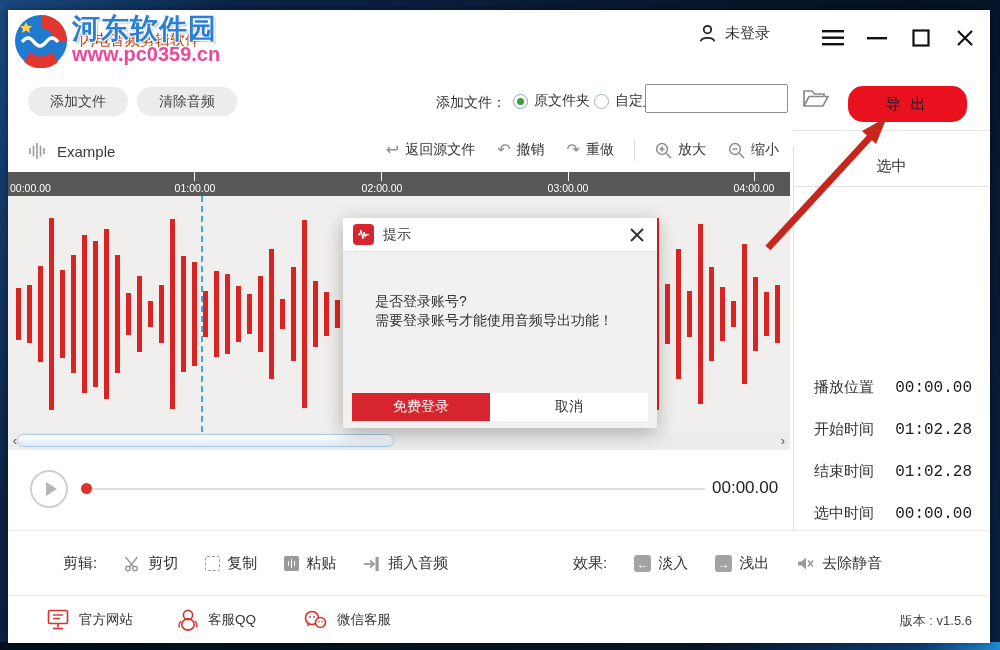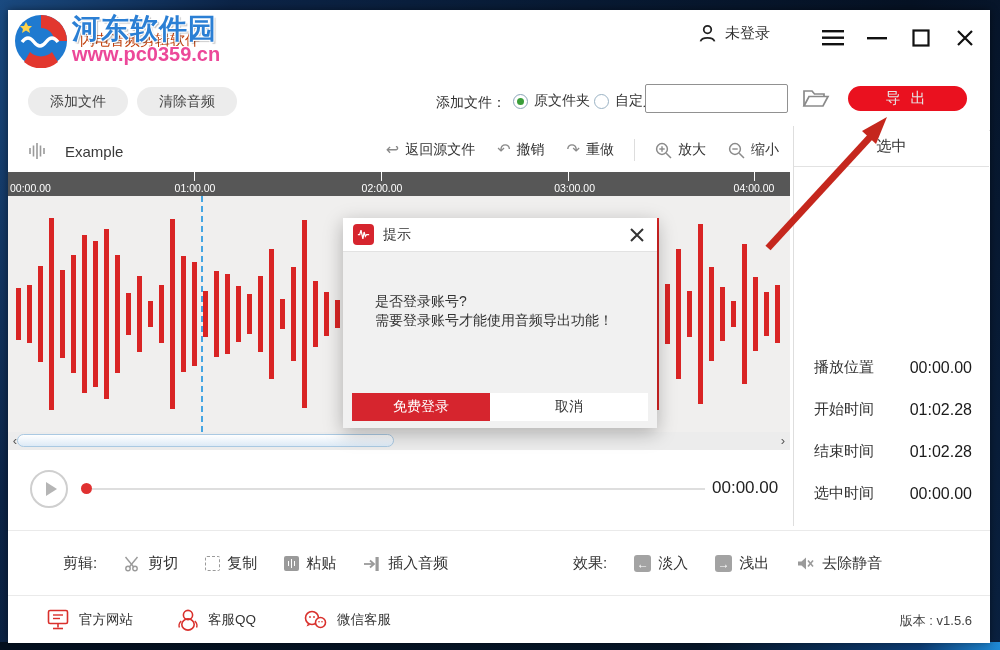--- a/index.html
+++ b/index.html
@@ -38,57 +38,57 @@
   .btn-clear{left:129px;}
   .outdir-label{position:absolute;left:428px;top:26px;font-size:14px;color:#333;}
   .radio-group{position:absolute;left:505px;top:24px;display:flex;align-items:center;gap:4px;}
   .radio-item{display:flex;align-items:center;gap:6px;cursor:pointer;font-size:14px;color:#333;}
   .radio{width:15px;height:15px;border-radius:50%;border:1px solid #9ab2c4;background:#fff;position:relative;box-sizing:border-box;}
   .radio.checked{border-color:#8aa5b8;}
   .radio.checked::after{content:"";position:absolute;left:3px;top:3px;width:7px;height:7px;border-radius:50%;background:#3a9e3a;}
   .path-input{position:absolute;left:637px;top:16px;width:143px;height:29px;border:1px solid #919191;border-radius:2px;
     font-size:13px;padding:0 6px;box-sizing:border-box;font-family:inherit;}
   .folder-btn{position:absolute;left:794px;top:18px;width:28px;height:26px;background:none;border:none;cursor:pointer;padding:0;}
-  .export-btn{position:absolute;left:840px;top:18px;width:119px;height:25px;border:none;border-radius:15px;
-    background:var(--accent-red,#ea111f);color:#e5e5e5;font-size:15px;letter-spacing:10px;padding-left:12px;cursor:pointer;font-family:inherit;}
+  .export-btn{position:absolute;left:840px;top:18px;width:119px;height:36px;border:none;border-radius:15px;
+    background:var(--accent-red,#ea111f);color:#0f172a;font-size:15px;letter-spacing:10px;padding-left:12px;cursor:pointer;font-family:inherit;}
   
   .main{position:absolute;left:0;top:120px;width:785px;height:400px;background:#fff;}
   .tl-header{position:absolute;left:0;top:0;width:100%;height:42px;background:#fff;}
-  .file-label{position:absolute;left:20px;top:12px;display:flex;align-items:center;gap:20px;font-size:15px;color:#3a3a3a;}
+  .file-label{position:absolute;left:20px;top:12px;display:flex;align-items:center;gap:12px;font-size:15px;color:#3a3a3a;}
   .tl-controls{position:absolute;right:8px;top:9px;display:flex;align-items:center;gap:10px;}
   .tl-btn{display:flex;align-items:center;gap:6px;font-size:14px;color:#333;background:none;border:none;cursor:pointer;font-family:inherit;padding:2px 6px;}
   .icon-glyph{font-size:16px;color:#8a8a8a;line-height:1;}
   .tl-divider{width:1px;height:22px;background:#ddd;margin:0 4px;}
   
   .ruler{position:absolute;left:0;top:42px;width:782px;height:24px;background:#575757;}
   .ruler .tick{position:absolute;top:0;width:1px;height:9px;background:#fdfdfd;}
   .t1{left:186px;} .t2{left:373px;} .t3{left:560px;} .t4{left:746px;}
   .rlab{position:absolute;bottom:2px;font-size:10.5px;color:#fff;width:54px;}
   .rl0{left:2px;text-align:left;} .rl1{left:160px;text-align:center;} .rl2{left:347px;text-align:center;}
-  .rl3{left:533px;text-align:right;} .rl4{left:719px;text-align:center;}
+  .rl3{left:533px;text-align:center;} .rl4{left:719px;text-align:center;}
   
   .wave{position:absolute;left:0;top:66px;width:782px;height:236px;background:#f0efee;}
   .wbar{position:absolute;width:5px;background:var(--wave-red,#d92424);}
   .playhead{position:absolute;left:193px;top:66px;height:236px;width:0;border-left:2px dashed var(--playhead-blue,#45a5e2);}
   
   .hscroll{position:absolute;left:0;top:302px;width:782px;height:18px;background:#ececec;}
   .scroll-arrow{position:absolute;top:0;width:14px;height:18px;border:none;background:none;color:#555;font-size:13px;cursor:pointer;padding:0;line-height:18px;}
   .sa-left{left:0;} .sa-right{right:0;}
   .scroll-thumb{position:absolute;left:9px;top:2px;width:377px;height:13px;border-radius:7px;
     background:linear-gradient(180deg,#ffffff,#ddeaf6);border:1px solid #aac9e2;box-sizing:border-box;cursor:pointer;}
   
   .player{position:absolute;left:0;top:320px;width:782px;height:80px;background:#fff;}
   .play-btn{position:absolute;left:22px;top:20px;width:38px;height:38px;border-radius:50%;border:2px solid #cfcfcf;
     background:#fff;cursor:pointer;display:flex;align-items:center;justify-content:center;box-sizing:border-box;}
   .play-tri{width:0;height:0;border-left:11px solid #b5b5b5;border-top:7px solid transparent;border-bottom:7px solid transparent;margin-left:4px;}
   .seek-track{position:absolute;left:84px;top:38px;width:613px;height:2px;background:#dedede;}
   .seek-dot{position:absolute;left:73px;top:33px;width:11px;height:11px;border-radius:50%;background:#e03131;cursor:pointer;}
   .play-time{position:absolute;left:704px;top:28px;font-size:17px;color:#222;}
   
-  .panel{position:absolute;left:785px;top:116px;width:196px;height:400px;background:#fff;border-left:1px solid #dedede;box-sizing:border-box;}
+  .panel{position:absolute;left:785px;top:136px;width:196px;height:400px;background:#fff;border-left:1px solid #dedede;box-sizing:border-box;font-family:Liberation Mono, monospace;}
   .panel-title{position:absolute;left:0;top:11px;width:100%;text-align:center;font-size:15px;color:#333;}
   .panel-divider{position:absolute;left:0;top:40px;width:100%;height:1px;background:#e2e2e2;}
   .panel-rows{position:absolute;left:0;top:232px;width:100%;}
   .srow{display:flex;justify-content:space-between;padding:0 17px 0 20px;margin-bottom:23px;align-items:center;}
   .srow .lab{font-size:15px;color:#333;}
   .srow .val{font-size:16px;color:#1a1a1a;}
   
   .dialog{position:absolute;left:335px;top:208px;width:314px;height:210px;background:#f1f1f1;
     box-shadow:0 5px 18px rgba(0,0,0,.28);z-index:20;}
   .dlg-head{position:absolute;left:0;top:0;width:100%;height:34px;background:#fff;border-bottom:1px solid #e2e2e2;

